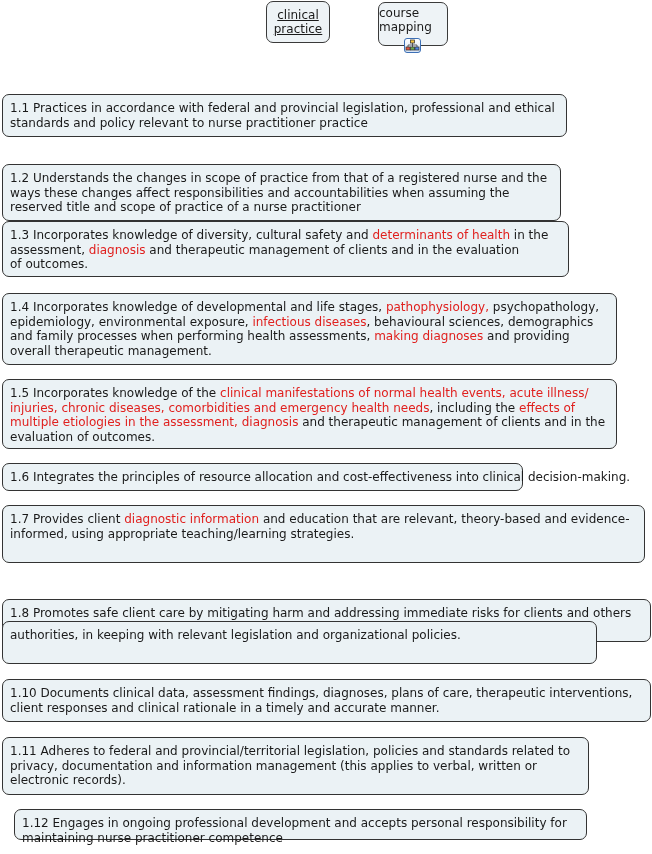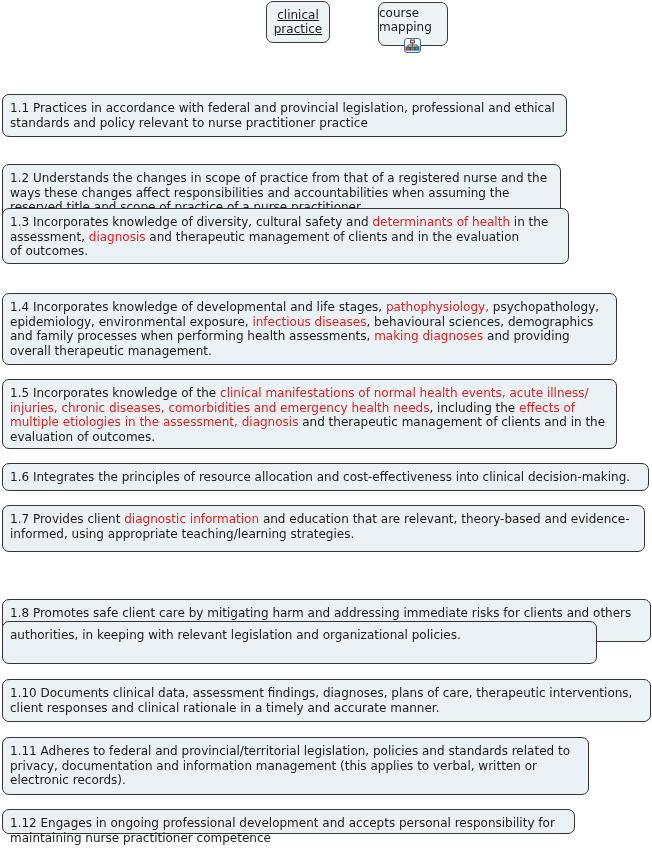--- a/index.html
+++ b/index.html
@@ -85,55 +85,55 @@
 
 <div class="box" style="left:2px;top:94px;width:565px;height:43px;">
     <span class="ln"><span>1.1 Practices in accordance with federal and provincial legislation, professional and ethical</span></span>
     <span class="ln"><span>standards and policy relevant to nurse practitioner practice</span></span>
   </div>
 <div class="box" style="left:2px;top:152px;width:559px;height:57px;margin-top:12px;">
     <span class="ln"><span>1.2 Understands the changes in scope of practice from that of a registered nurse and the</span></span>
     <span class="ln"><span>ways these changes affect responsibilities and accountabilities when assuming the</span></span>
     <span class="ln"><span>reserved title and scope of practice of a nurse practitioner</span></span>
   </div>
-<div class="box" style="left:2px;top:208px;width:567px;height:56px;">
+<div class="box" style="left:2px;top:221px;width:567px;height:56px;">
     <span class="ln"><span>1.3  Incorporates knowledge of diversity, cultural safety and </span><span class="hl">determinants of health</span><span> in the</span></span>
     <span class="ln"><span>assessment, </span><span class="hl">diagnosis</span><span> and therapeutic management of clients and in the evaluation</span></span>
     <span class="ln"><span>of outcomes.</span></span>
   </div>
 <div class="box" style="left:2px;top:293px;width:615px;height:72px;">
     <span class="ln"><span>1.4  Incorporates knowledge of developmental and life stages, </span><span class="hl">pathophysiology,</span><span> psychopathology,</span></span>
     <span class="ln"><span>epidemiology, environmental exposure, </span><span class="hl">infectious diseases</span><span>, behavioural sciences, demographics</span></span>
     <span class="ln"><span>and family processes when performing health assessments, </span><span class="hl">making diagnoses</span><span> and providing</span></span>
     <span class="ln"><span>overall therapeutic management.</span></span>
   </div>
 <div class="box" style="left:2px;top:379px;width:615px;height:70px;">
     <span class="ln"><span>1.5  Incorporates knowledge of the </span><span class="hl">clinical manifestations of normal health events, acute illness/</span></span>
     <span class="ln"><span class="hl">injuries, chronic diseases, comorbidities and emergency health needs</span><span>, including the </span><span class="hl">effects of</span></span>
     <span class="ln"><span class="hl">multiple etiologies in the assessment, diagnosis</span><span> and therapeutic management of clients and in the</span></span>
     <span class="ln"><span>evaluation of outcomes.</span></span>
   </div>
-<div class="box" style="left:2px;top:463px;width:647px;height:28px;">
+<div class="box" style="left:2px;top:463px;width:521px;height:28px;text-align:center;">
     <span class="ln"><span>1.6  Integrates the principles of resource allocation and cost-effectiveness into clinical decision-making.</span></span>
   </div>
-<div class="box" style="left:2px;top:505px;width:643px;height:47px;">
+<div class="box" style="left:2px;top:505px;width:643px;height:58px;">
     <span class="ln"><span>1.7  Provides client </span><span class="hl">diagnostic information</span><span> and education that are relevant, theory-based and evidence-</span></span>
     <span class="ln"><span>informed, using appropriate teaching/learning strategies.</span></span>
   </div>
 <div class="box" style="left:2px;top:563px;width:649px;height:43px;margin-top:36px;">
     <span class="ln"><span>1.8  Promotes safe client care by mitigating harm and addressing immediate risks for clients and others</span></span>
   </div>
 <div class="box" style="left:2px;top:621px;width:595px;height:43px;">
     <span class="ln"><span>authorities, in keeping with relevant legislation and organizational policies.</span></span>
   </div>
 <div class="box" style="left:2px;top:679px;width:649px;height:43px;">
     <span class="ln"><span>1.10  Documents clinical data, assessment findings, diagnoses, plans of care, therapeutic interventions,</span></span>
     <span class="ln"><span>client responses and clinical rationale in a timely and accurate manner.</span></span>
   </div>
 <div class="box" style="left:2px;top:737px;width:587px;height:58px;">
     <span class="ln"><span>1.11  Adheres to federal and provincial/territorial legislation, policies and standards related to</span></span>
     <span class="ln"><span>privacy, documentation and information management (this applies to verbal, written or</span></span>
     <span class="ln"><span>electronic records).</span></span>
   </div>
-<div class="box" style="left:2px;top:809px;width:573px;height:25px;">
+<div class="box" style="left:14px;top:809px;width:573px;height:31px;">
     <span class="ln"><span>1.12  Engages in ongoing professional development and accepts personal responsibility for</span></span>
     <span class="ln"><span>maintaining nurse practitioner competence</span></span>
   </div>
 
 </body></html>

